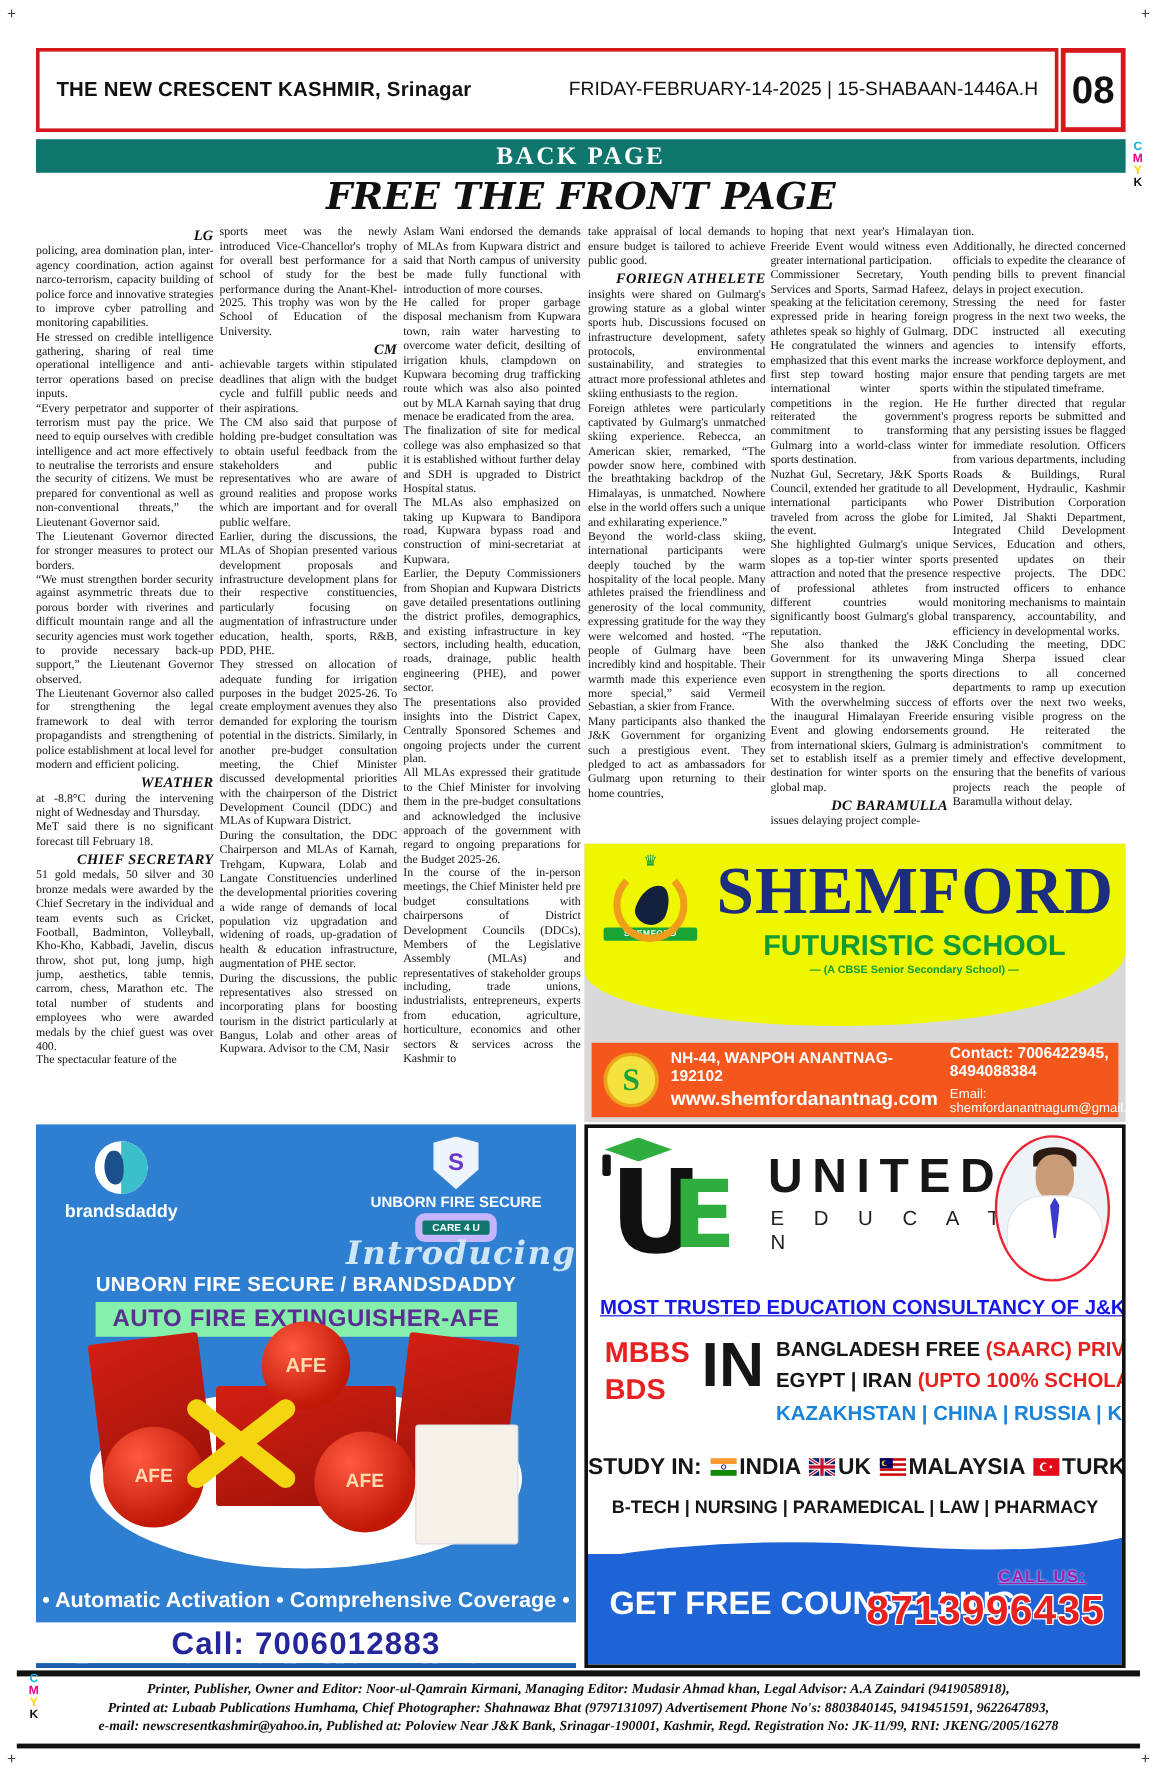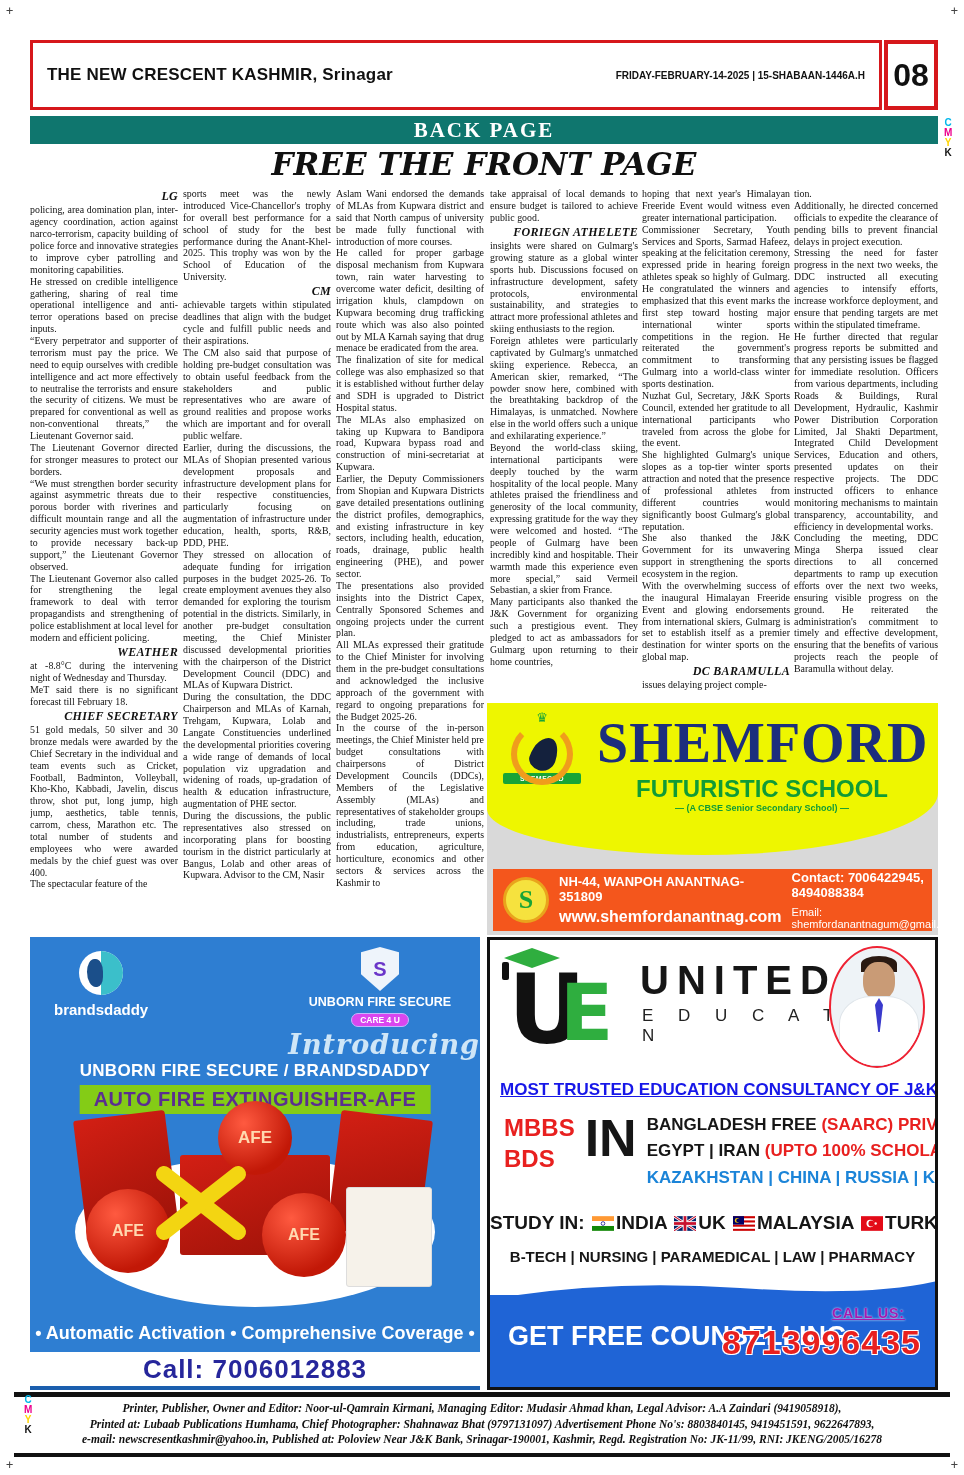--- a/index.html
+++ b/index.html
@@ -8,22 +8,22 @@
           font-family:"Liberation Serif", serif; color:#111; overflow:hidden; }
 
   
   .crop { position:absolute; font:12px "DejaVu Sans Mono", monospace; color:#444; }
 
   
   .masthead-box { position:absolute; left:30px; top:40px; width:852px; height:70px;
     border:3px solid #d6171b; background:#fff; display:flex; align-items:center; }
   .masthead-title { font-family:"Liberation Sans", sans-serif; font-weight:bold;
     font-size:17px; letter-spacing:.2px; padding-left:14px; white-space:nowrap; }
-  .masthead-date { font-family:"Liberation Sans", sans-serif; font-weight:bold;
-    font-size:10px; margin-left:auto; padding-right:14px; white-space:nowrap; }
+  .masthead-date { font-family:"Liberation Sans", sans-serif; font-weight:normal;
+    font-size:16px; margin-left:auto; padding-right:14px; white-space:nowrap; }
   .pagenum-box { position:absolute; left:884px; top:40px; width:54px; height:70px;
     background:#d6171b; padding:4px; }
   .pagenum-inner { width:100%; height:100%; background:#fff; display:flex;
     align-items:center; justify-content:center; }
   .pagenum { font-family:"Liberation Sans", sans-serif; font-weight:bold; font-size:32px; }
   .cmyk-mark { position:absolute; display:flex; flex-direction:column; align-items:center;
     font-family:"Liberation Sans", sans-serif; font-weight:bold; font-size:10px; line-height:10px; }
   .cmyk-mark span:nth-child(1){color:#00b7eb;} .cmyk-mark span:nth-child(2){color:#ec008c;}
   .cmyk-mark span:nth-child(3){color:#ffd400;} .cmyk-mark span:nth-child(4){color:#111;}
   .cmyk-top { left:944px; top:118px; }
@@ -85,29 +85,29 @@
     position:relative; overflow:hidden; }
   .bd-logo-half { position:absolute; right:0; top:0; width:50%; height:100%; background:#3bbfca; }
   .bd-logo-blob { position:absolute; left:8px; top:8px; width:16px; height:28px; background:#1b4f8a;
     border-radius:50% 50% 40% 60%; }
   .bd-logo-text { color:#fff; font-weight:bold; font-size:15px; margin-top:6px; }
   .bd-shield-wrap { position:absolute; right:20px; top:10px; width:160px; text-align:center; color:#fff; }
   .bd-shield { width:38px; height:44px; margin:0 auto; background:#eef4fb;
     clip-path:polygon(50% 0,100% 12%,100% 62%,50% 100%,0 62%,0 12%); display:flex;
     align-items:center; justify-content:center; color:#6a35c9; font-weight:bold; font-size:20px; }
   .bd-secure-name { font-weight:bold; font-size:12.5px; margin-top:4px; white-space:nowrap; }
-  .bd-care { display:inline-block; background:#d946ef; color:#fff; font-size:8.5px; font-weight:bold;
-    border:1px solid #c4b5fd; border-radius:8px; padding:1px 8px; margin-top:2px; }
+  .bd-care { display:inline-block; background:#0f766e; color:#fff; font-size:8.5px; font-weight:bold;
+    border:6px solid #c4b5fd; border-radius:8px; padding:1px 8px; margin-top:2px; }
   .bd-intro { position:absolute; left:0; top:92px; width:100%; text-align:right;
     font-family:"DejaVu Serif", serif; font-style:italic; font-weight:bold; font-size:27px;
     color:#cfe6f7; letter-spacing:1px; }
   .bd-combo { position:absolute; left:0; top:124px; width:100%; text-align:center; color:#fff;
     font-weight:bold; font-size:17px; letter-spacing:.3px; }
   .bd-afe-box { position:absolute; left:50%; top:148px; transform:translateX(-50%);
-    background:#84cc16; padding:3px 14px; }
+    background:#86efac; padding:3px 14px; }
   .bd-afe-text { color:#5b2e91; font-weight:bold; font-size:20px; letter-spacing:.5px; white-space:nowrap; }
   .bd-montage { position:absolute; left:20px; top:190px; width:410px; height:185px; }
   .bd-ellipse { position:absolute; left:25px; top:30px; width:360px; height:150px; background:#fff;
     border-radius:50%; }
   .bd-box { position:absolute; background:linear-gradient(160deg,#d31f14,#9c1208); border-radius:3px; }
   .bd-box.b1 { left:30px; top:-12px; width:92px; height:120px; transform:rotate(-7deg); }
   .bd-box.b2 { left:284px; top:-12px; width:92px; height:120px; transform:rotate(7deg); }
   .bd-box.b3 { left:130px; top:28px; width:150px; height:100px; }
   .bd-box.b4 { left:296px; top:60px; width:86px; height:100px; background:#f6f2ea; border:1px solid #ddd; }
   .bd-ball { position:absolute; border-radius:50%; background:radial-gradient(circle at 35% 30%,#ff5a40,#c21807 70%);
@@ -275,21 +275,21 @@
         <div class="shem-grad"></div>
       </div>
       <div class="shem-ribbon">SHEMFORD</div>
     </div>
     <div class="shem-title">SHEMFORD</div>
     <div class="shem-sub">FUTURISTIC SCHOOL</div>
     <div class="shem-tag">—  (A CBSE Senior Secondary School)  —</div>
     <div class="shem-bar">
       <div class="shem-bar-logo">S</div>
       <div class="shem-bar-left">
-        <div class="shem-address">NH-44, WANPOH ANANTNAG-351809</div>
+        <div class="shem-address">NH-44, WANPOH ANANTNAG-192102</div>
         <div class="shem-web">www.shemfordanantnag.com</div>
       </div>
       <div class="shem-bar-right">
         <div class="shem-contact">Contact: 7006422945, 8494088384</div>
         <div class="shem-email">Email: shemfordanantnagum@gmail.com</div>
       </div>
     </div>
   </div>
 
   <div class="bd">

